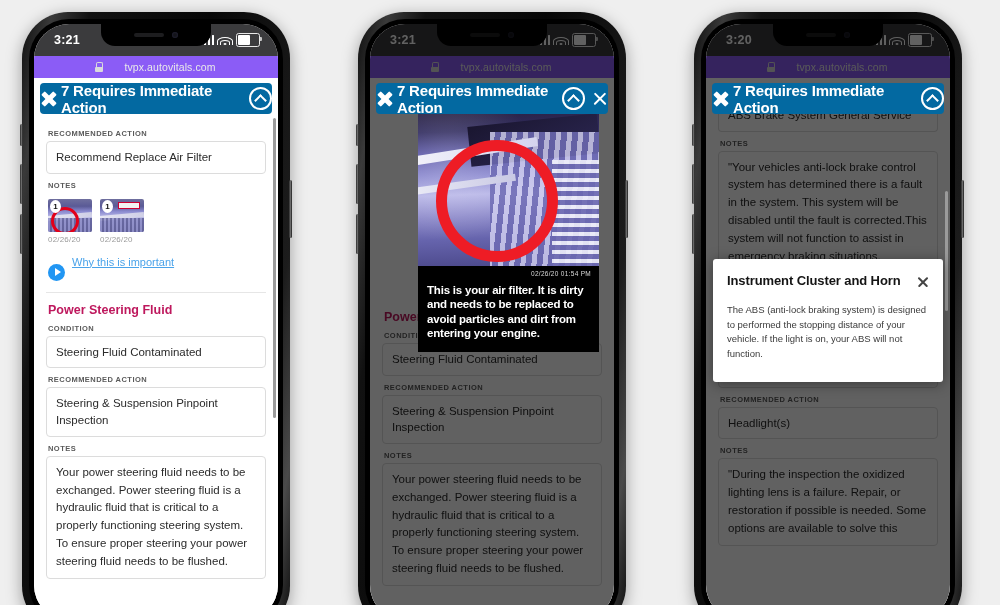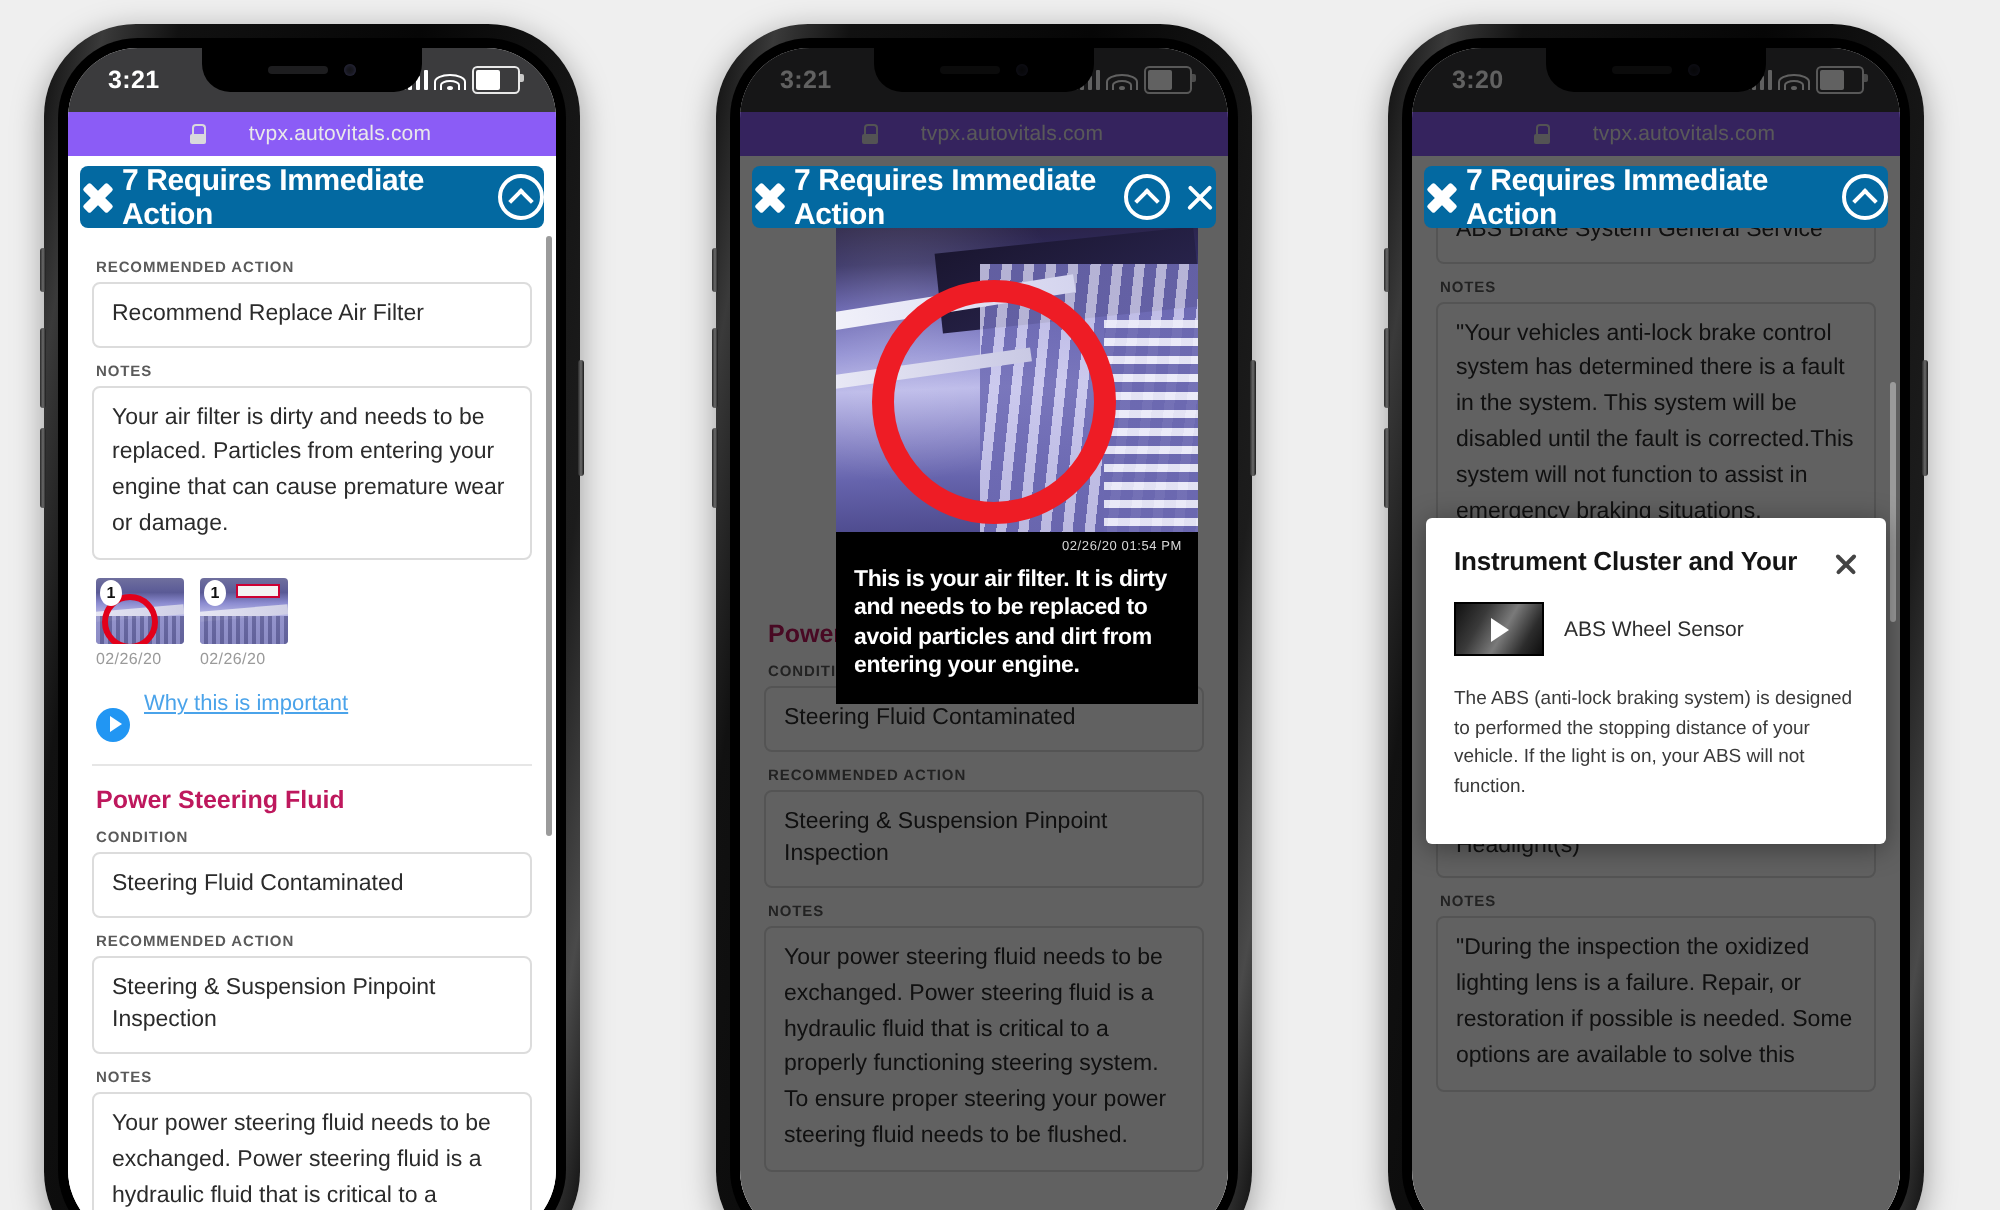--- a/index.html
+++ b/index.html
@@ -281,21 +281,20 @@
             </div>
         </div>
 
         <div class="content">
           <div class="vscroll" style="top:4px;height:300px;"></div>
 
           <div class="fieldlabel">RECOMMENDED ACTION</div>
           <div class="field">Recommend Replace Air Filter</div>
 
           <div class="fieldlabel">NOTES</div>
-          <div class="field notes">Your air filter is dirty and needs to be replaced. Particles from entering your engine that can cause premature wear or damage.</div>
 
           <div class="thumbs">
             <div class="thumb-wrap">
               <div class="thumb">
                 <div class="streak"></div>
                 <div class="teeth"></div>
                 <div class="circ"></div>
                 <div class="badge">1</div>
               </div>
               <div class="thumbdate">02/26/20</div>
@@ -490,32 +489,26 @@
           <div class="field">Headlight(s)</div>
 
           <div class="fieldlabel">NOTES</div>
           <div class="field notes">"During the inspection the oxidized lighting lens is a failure. Repair, or restoration if possible is needed. Some options are available to solve this</div>
         </div>
 
         <div class="dim"></div>
 
         <div class="modal">
           <div class="modal-head">
-            <div class="modal-title">Instrument Cluster and Your</div>
+            <div class="modal-title">Instrument Cluster and Horn</div>
             <div class="modal-close">
                 <span></span>
                 <span></span>
               </div>
           </div>
-          <div class="vidrow">
-            <div class="vidthumb">
-              <div class="pl"></div>
-            </div>
-            <div class="vidlabel">ABS Wheel Sensor</div>
-          </div>
           <div class="modal-p p2">The ABS (anti-lock braking system) is designed to performed the stopping distance of your vehicle. If the light is on, your ABS will not function.</div>
         </div>
 
       </div>
     </div>
   </div>
 
 </div>
 
 </body></html>

